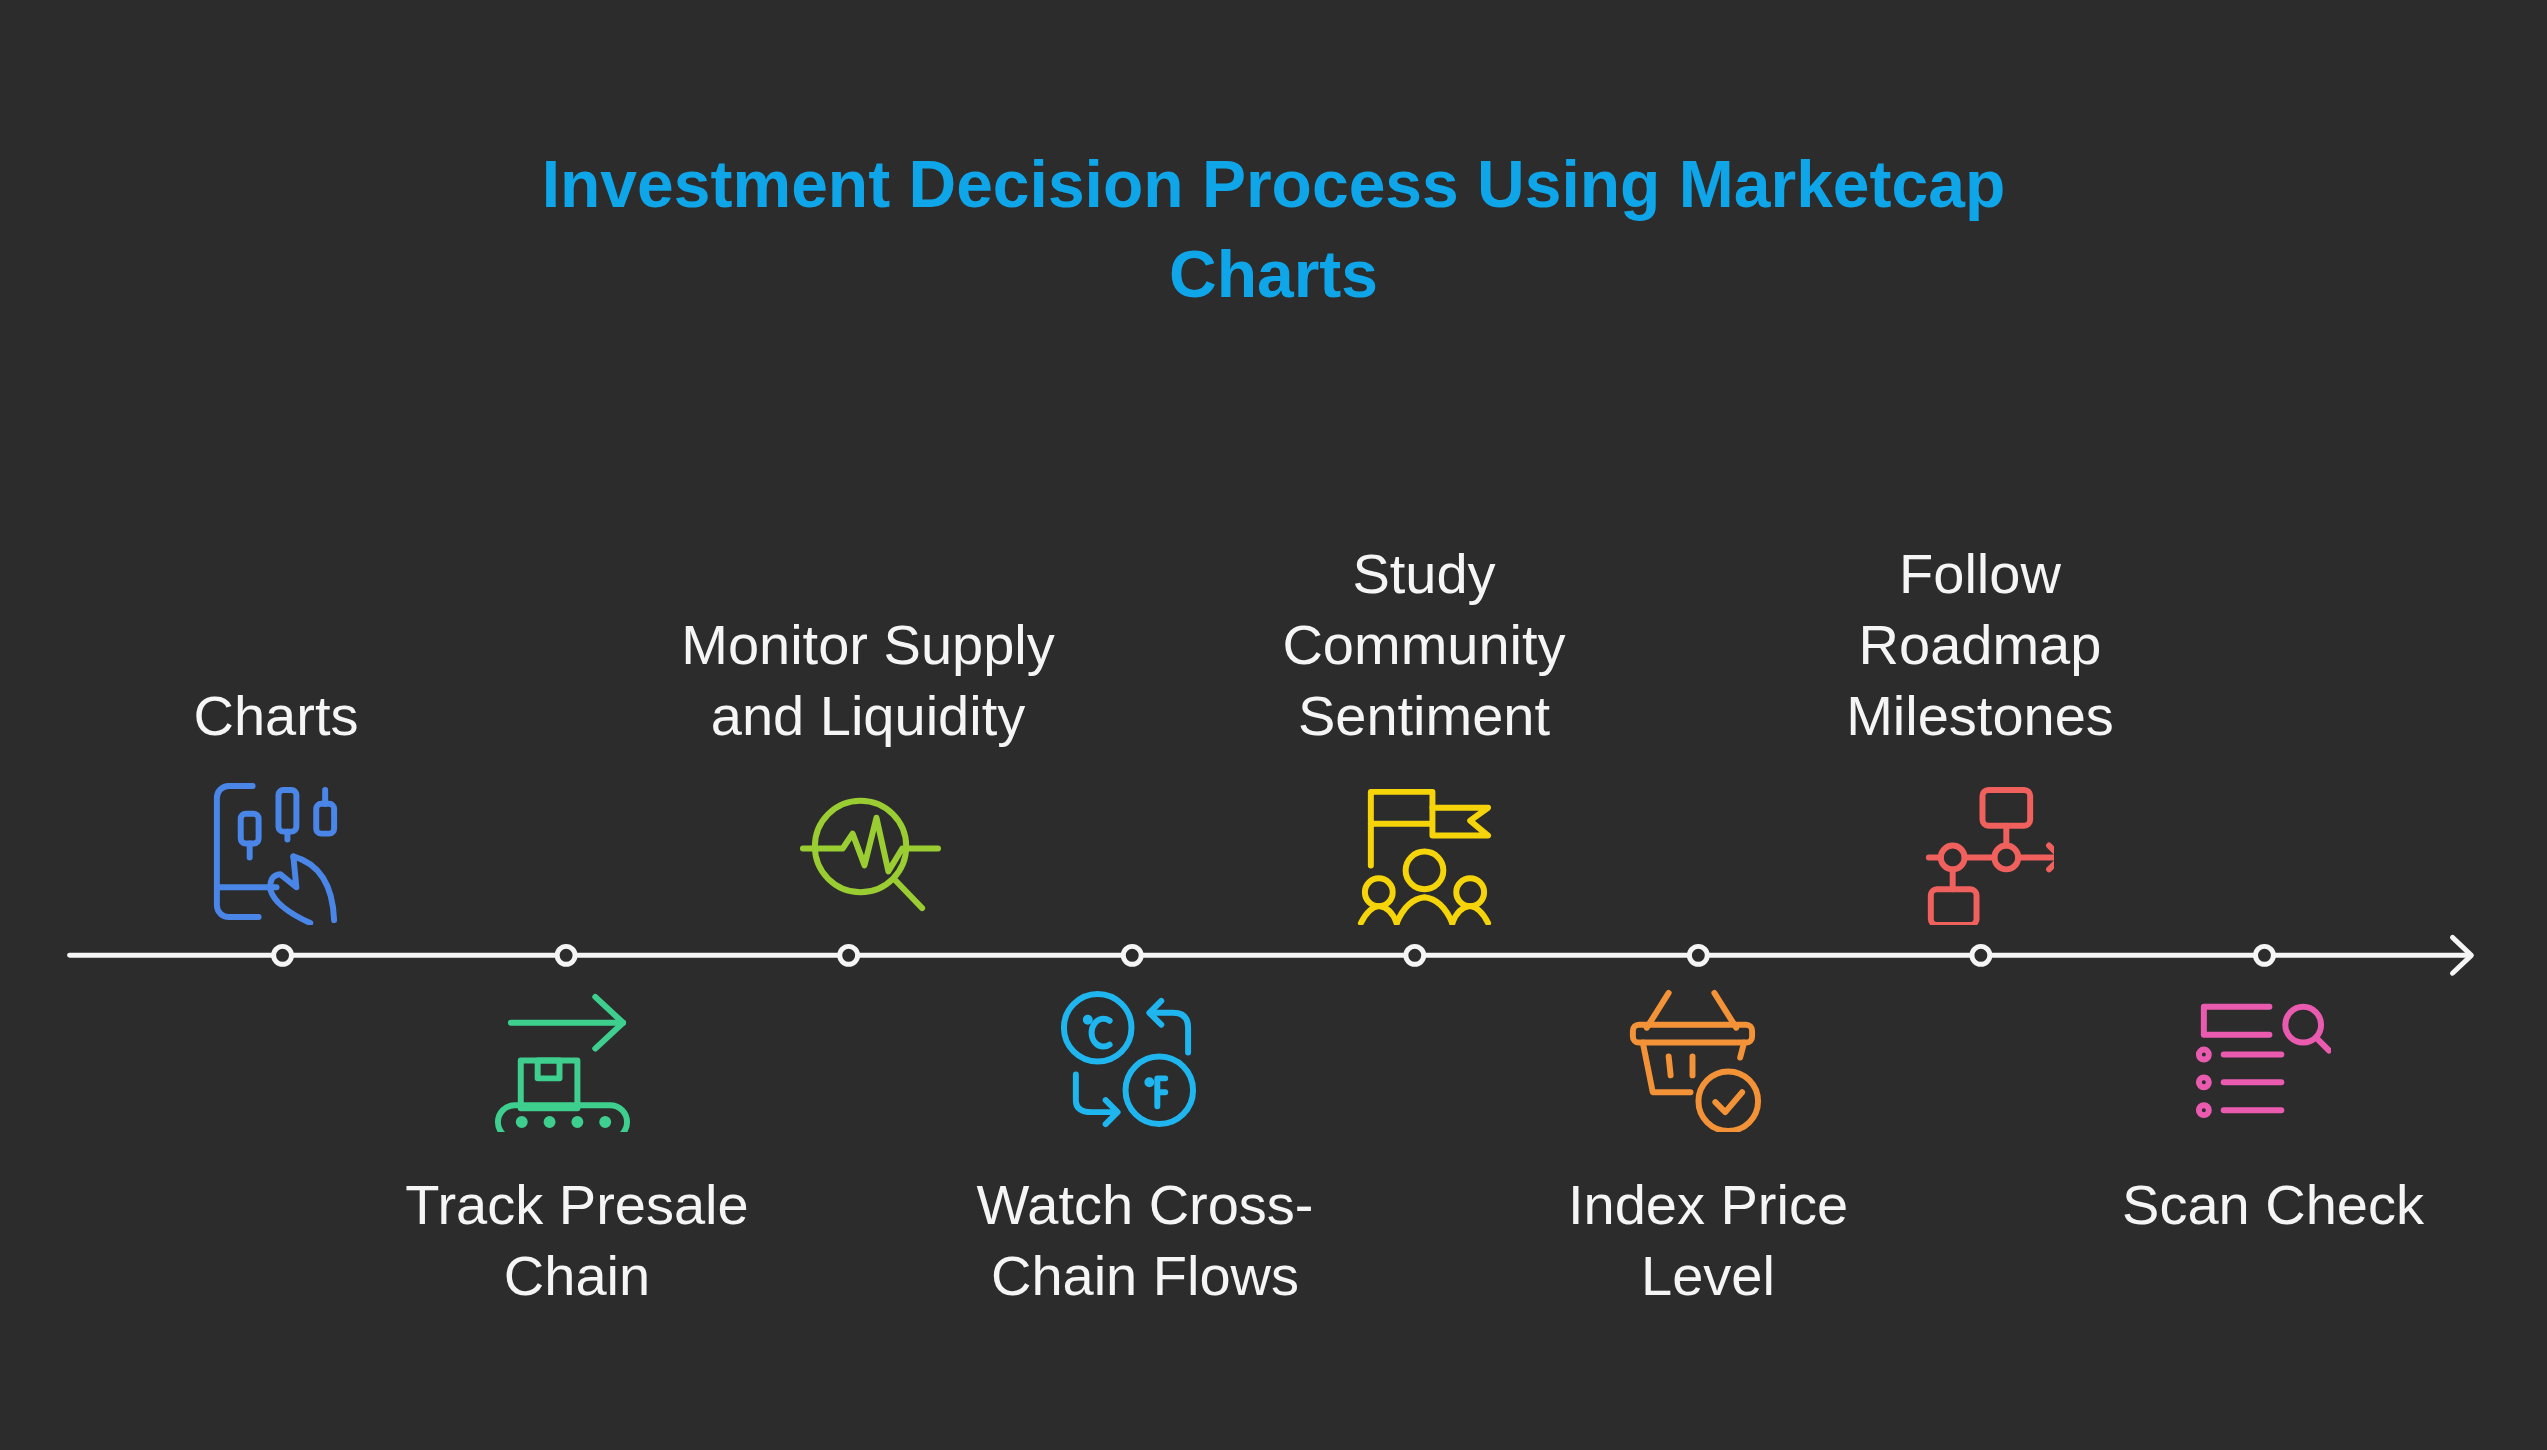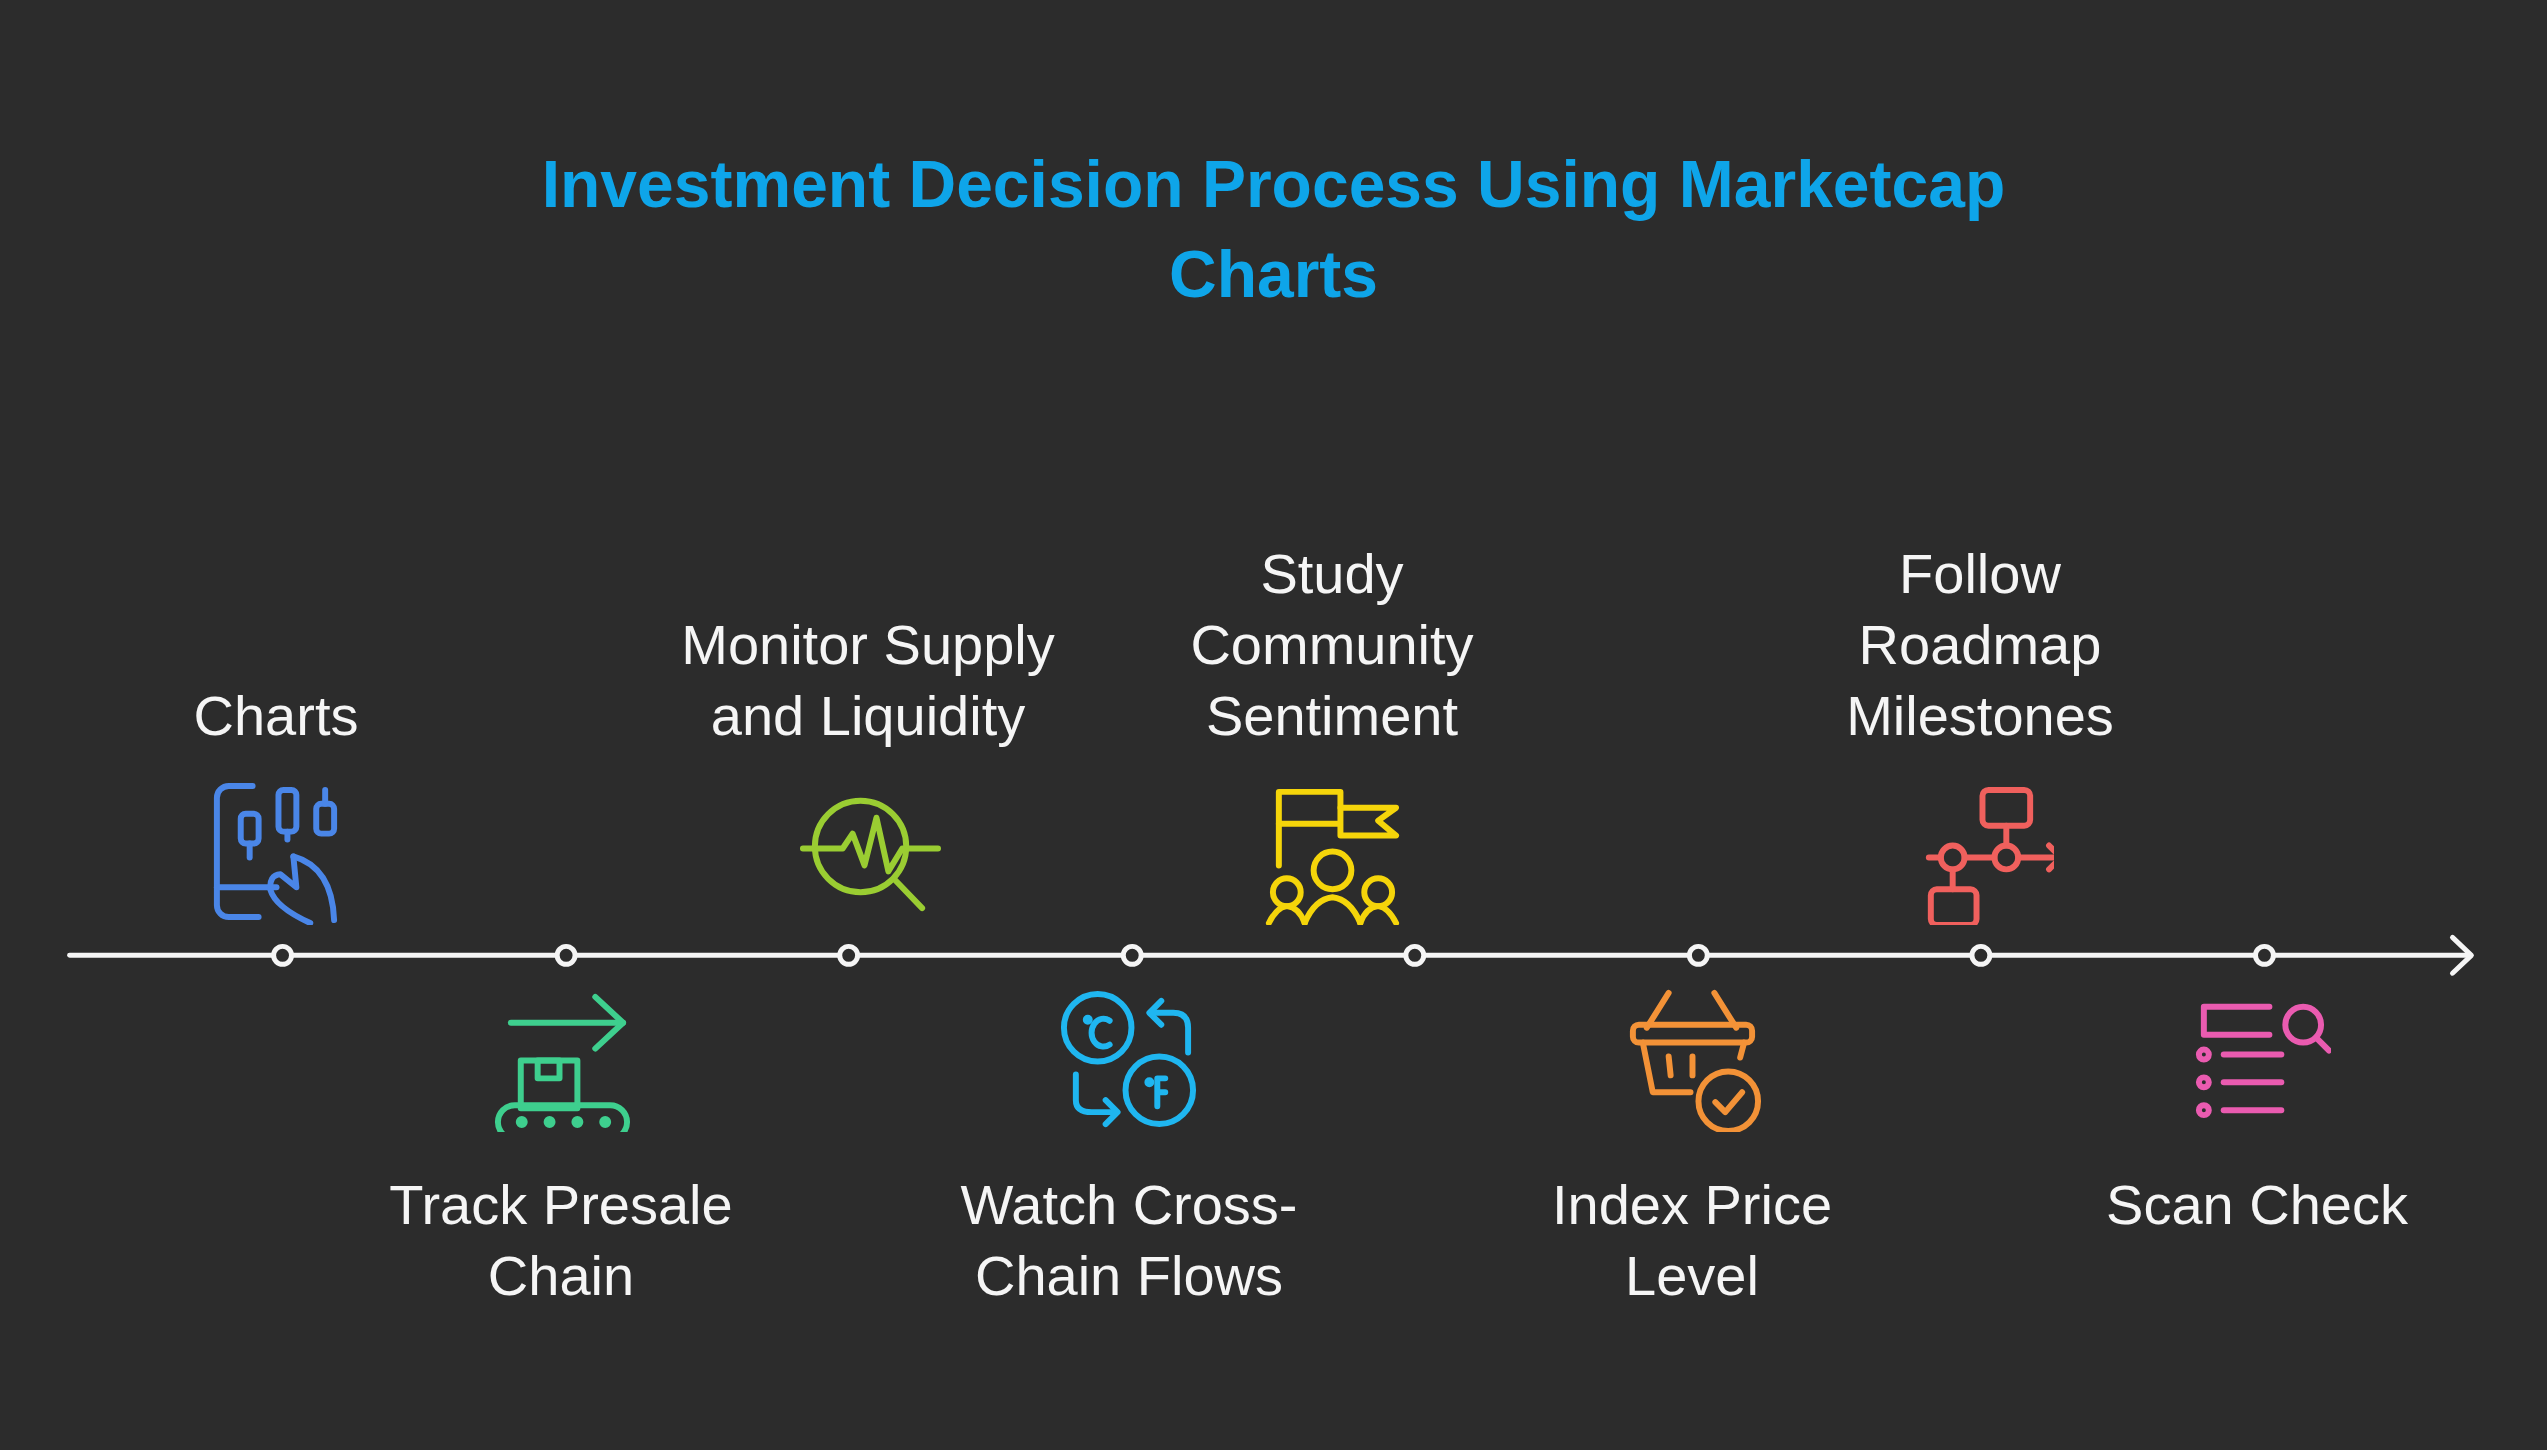--- a/index.html
+++ b/index.html
@@ -16,21 +16,21 @@
   .step { position:absolute; width:458px; margin-left:-229px; text-align:center; }
   .label { font-size:56px; line-height:71px; color:#f5f5f5; }
   .label span { display:block; }
   .icon { position:absolute; width:149px; height:149px; left:50%; margin-left:-75px; }
   .icon svg { width:149px; height:149px; display:block; }
   .step.top { top:0; height:935px; }
   .step.top .label { position:absolute; bottom:184px; left:0; width:100%; }
   .step.top .icon { top:776px; }
   .step.bottom { top:975px; height:358px; }
   .step.bottom .icon { top:8px; }
-  .step.bottom .label { position:absolute; top:194px; left:0; width:100%; }
+  .step.bottom .label { position:absolute; top:194px; left:16px; width:100%; }
 </style>
 </head>
 <body>
 
 <div class="title">
   <span>Investment Decision Process Using Marketcap</span>
   <span>Charts</span>
 </div>
 
 <svg class="timeline" viewBox="0 0 2560 1458">
@@ -116,21 +116,21 @@
       <path d="M22 92 V118 Q22 130 38 130 H58"></path>
         <polyline points="52,118 64,130 52,142"></polyline>
     </svg>
   </div>
   <div class="label">
     <span>Watch Cross-</span>
     <span>Chain Flows</span>
   </div>
 </div>
 
-<div class="step top" style="left:1332px">
+<div class="step top" style="left:1424px">
   <div class="label">
     <span>Study</span>
     <span>Community</span>
     <span>Sentiment</span>
   </div>
   <div class="icon">
     <svg viewBox="0 0 150 150" fill="none" stroke="#f5d50a" stroke-width="6" stroke-linecap="round" stroke-linejoin="round">
       <path d="M22 90 V16 H84 V32"></path>
       <path d="M22 48 H84 V32 H140 L122 45 L140 60 H84 V48"></path>
       <circle cx="76" cy="95" r="19"></circle>

